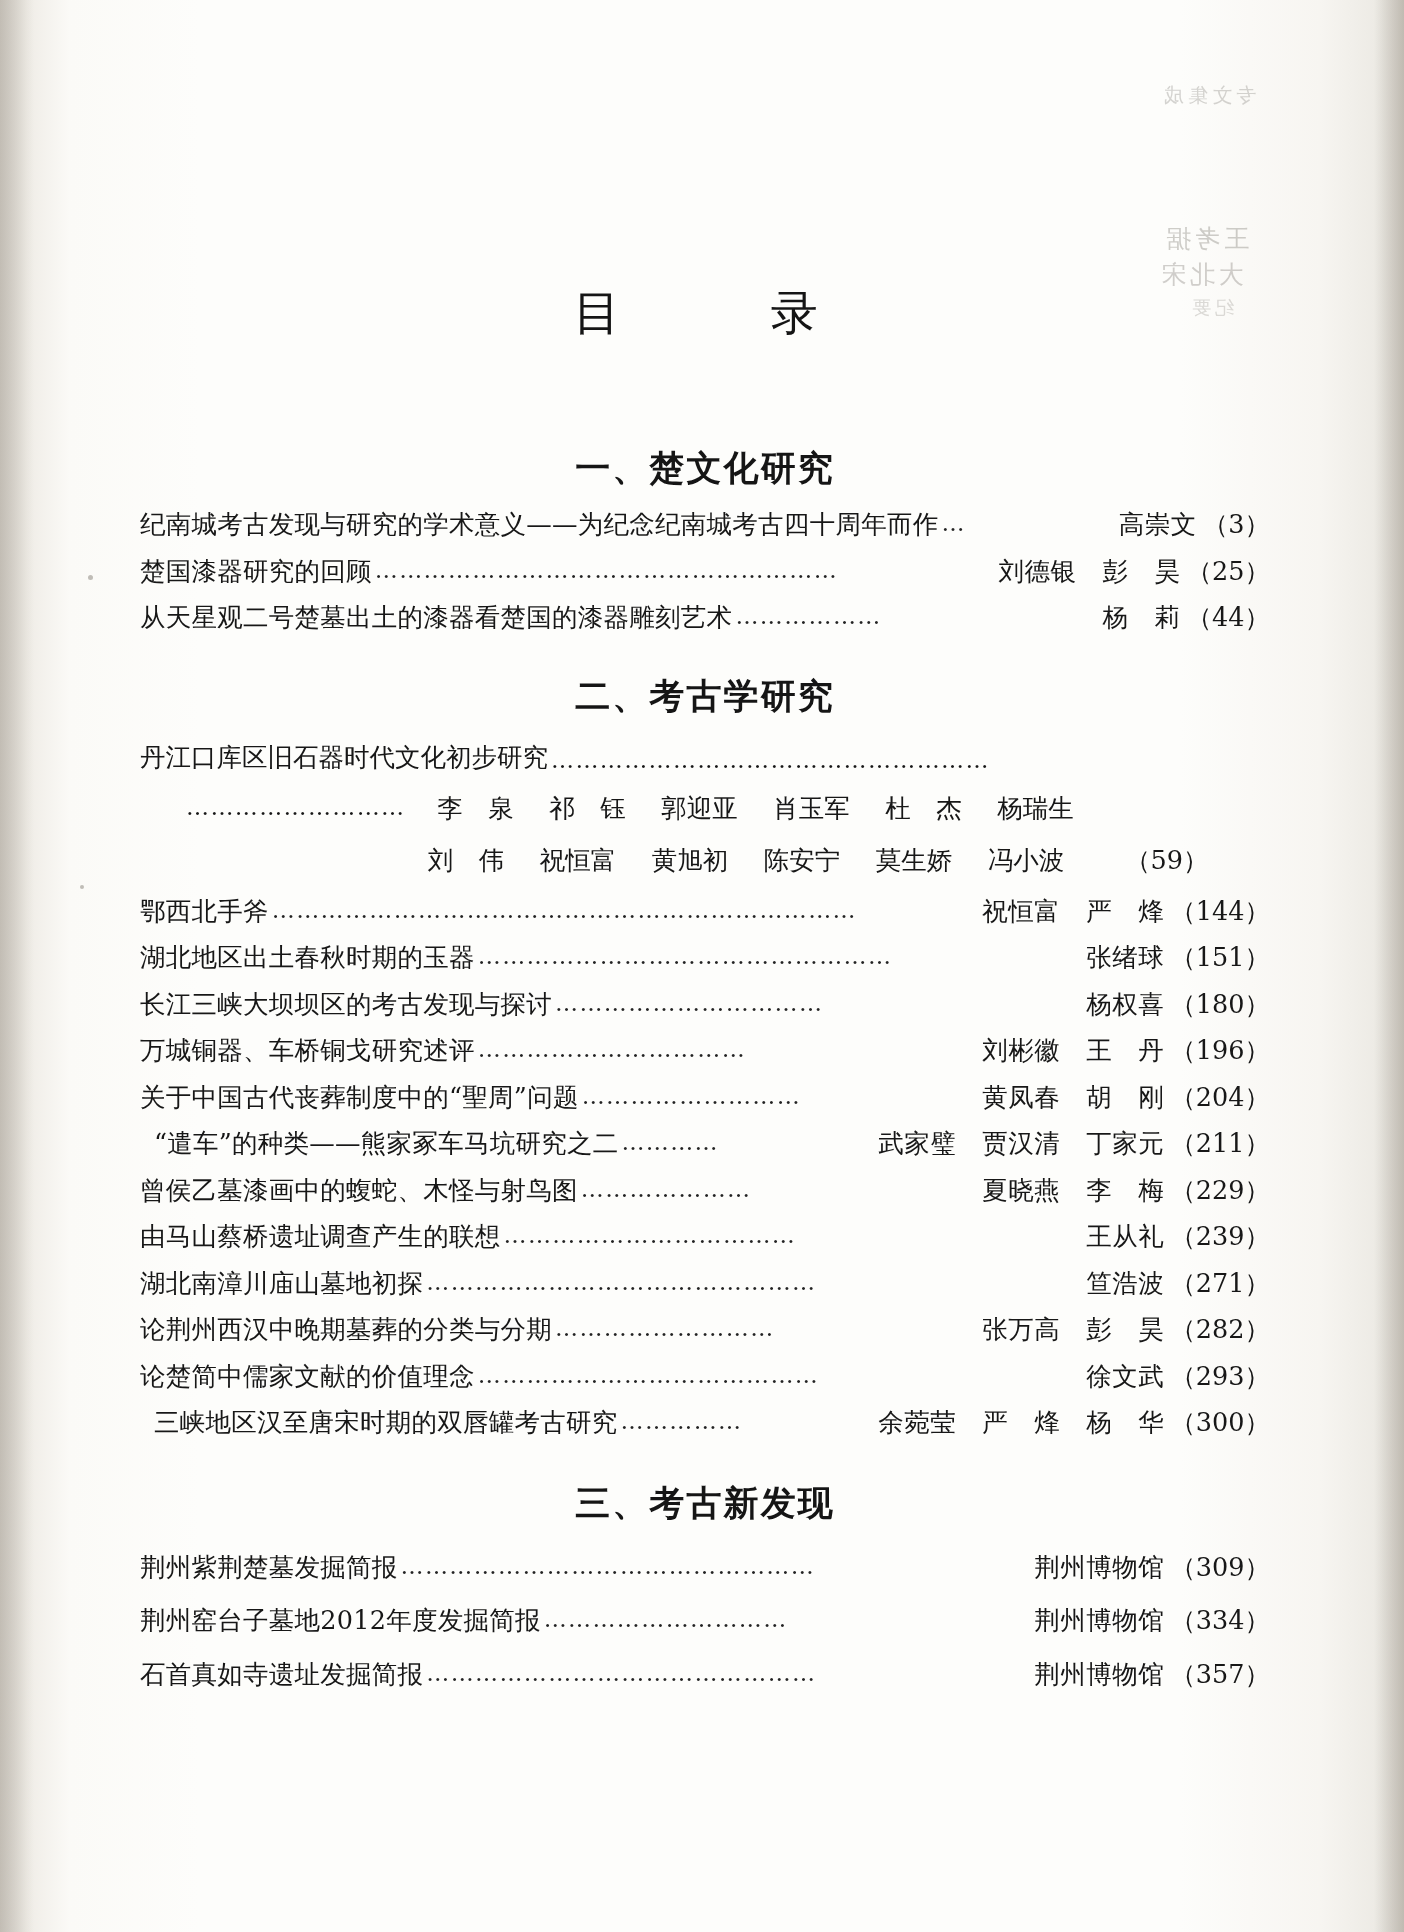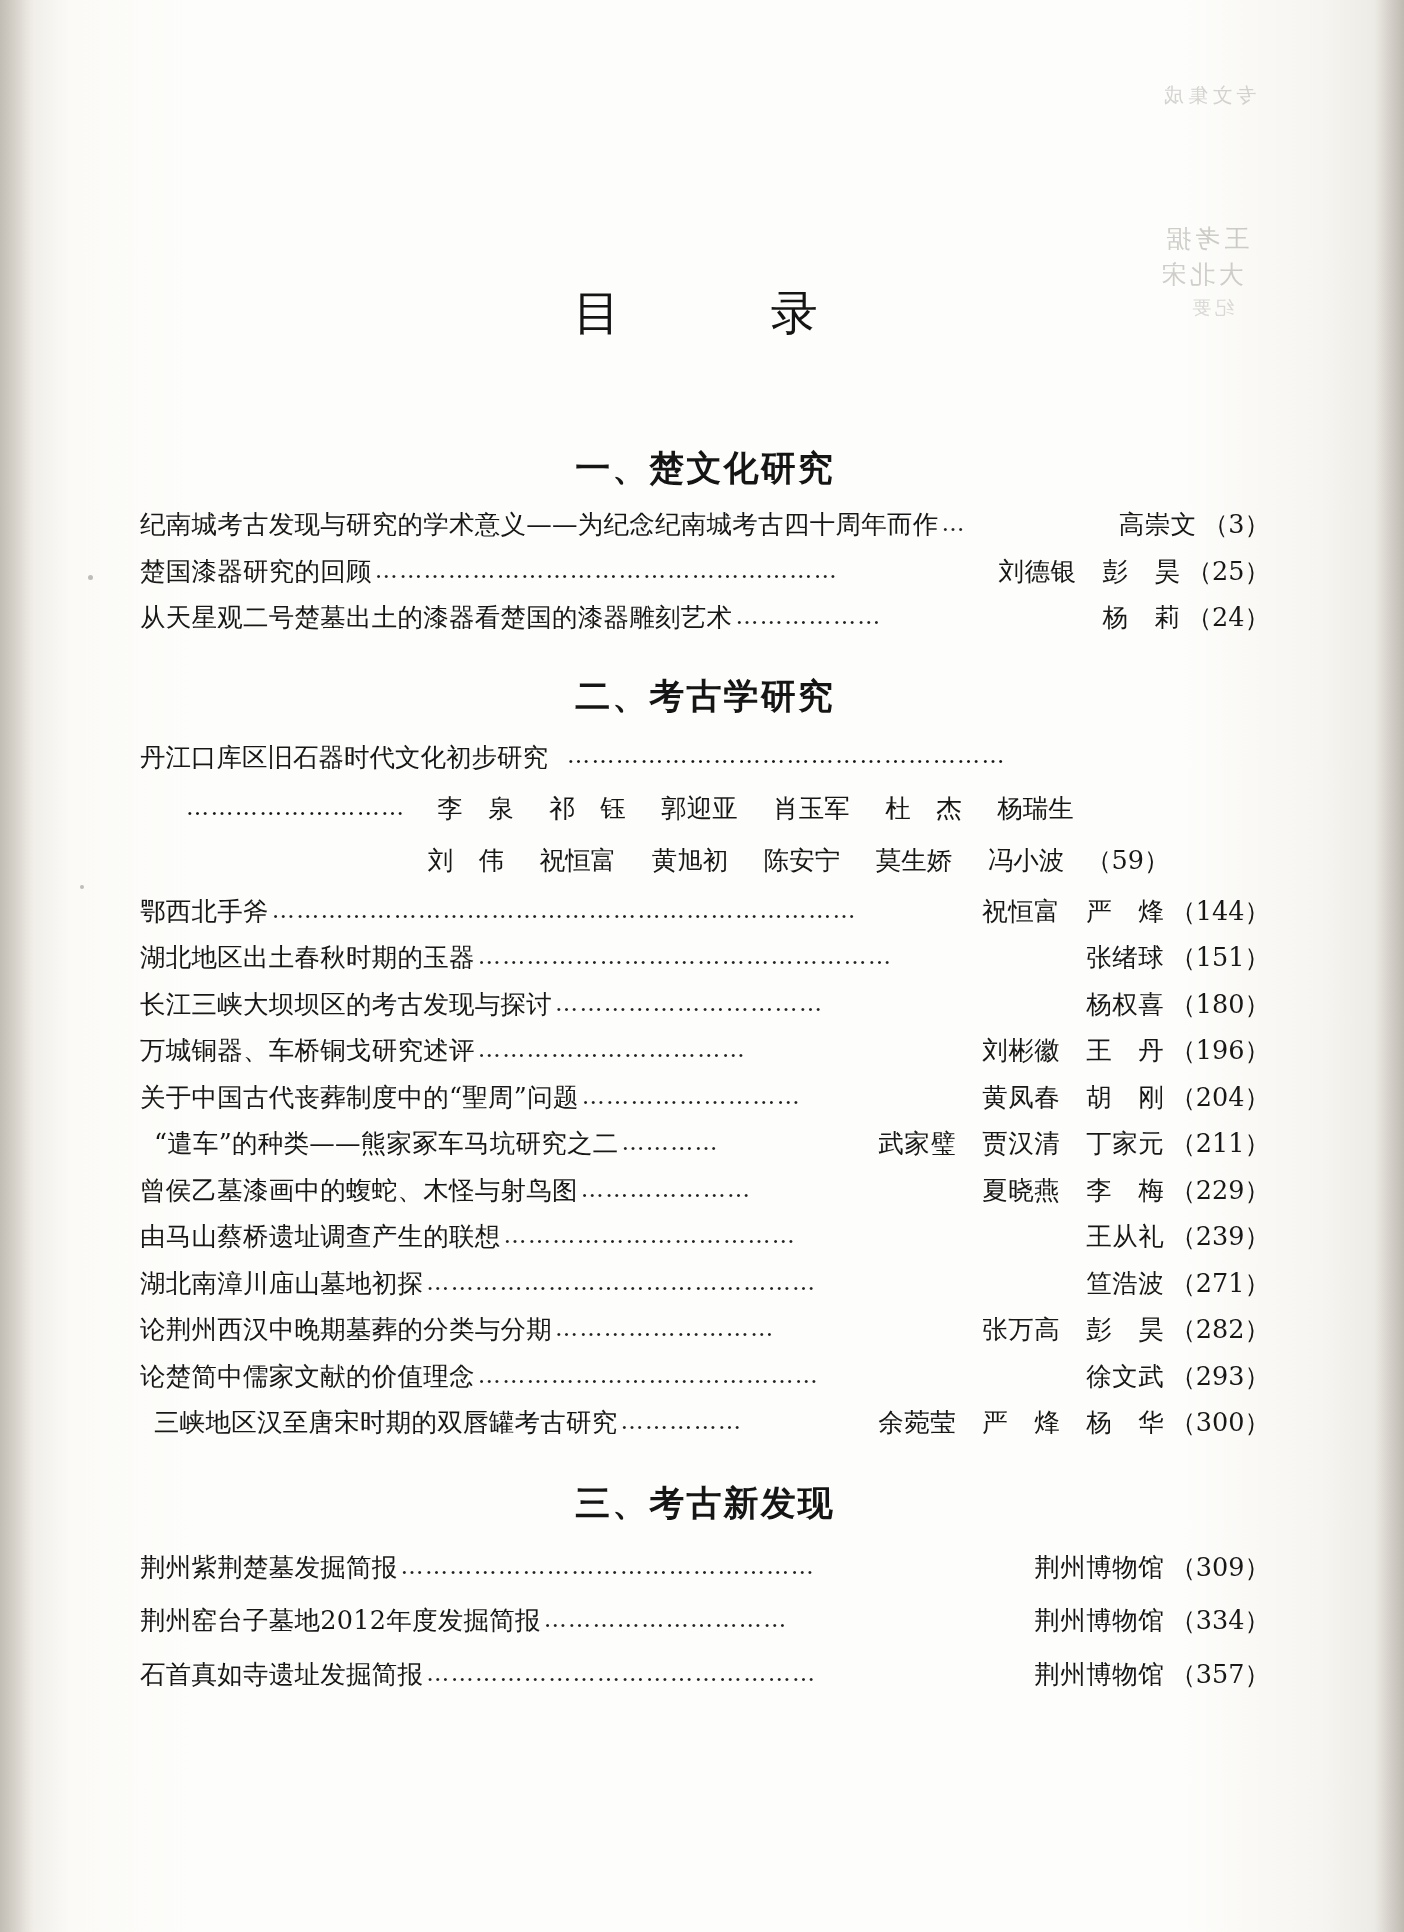--- a/index.html
+++ b/index.html
@@ -128,23 +128,22 @@
 
   
   .entry-wrapbox {
     font-family: "DejaVu Serif", "Liberation Serif", serif;
     font-size: 25.5px;
     color: #171717;
     margin-bottom: 21px;
   }
   .wrap-line-1 {
     display: flex;
-    align-items: center;
+    align-items: flex-end;
     white-space: nowrap;
-    gap: 16px;
   }
   .wrap-line-1 .leader { flex: 0 1 auto; overflow: hidden; font-size: 23px; letter-spacing: 0.06em; position: relative; top: -2px; padding-left: 3px;}
   .wrap-line-2, .wrap-line-3 {
     display: flex;
     align-items: baseline;
     white-space: nowrap;
     margin-top: 16px;
     padding-left: 46px;
   }
   .wrap-line-2 .lead-dots {
@@ -153,21 +152,21 @@
     position: relative;
     top: -2px;
     padding-right: 14px;
   }
   .name-col {
     display: inline-block;
     width: 112px;
     text-align: center;
   }
   .wrap-line-3 { padding-left: 270px; margin-top: 17px; }
-  .wrap-line-3 .page { padding-left: 4px; }
+  .wrap-line-3 .page { padding-left: 4px; margin-left: 39px; }
 
   .entry-indent .title { padding-left: 14px; }
 
   .sec3-entries .entry { margin-bottom: 28px; }
   .sec3-entries { margin-top: 28px; }
 </style>
 </head>
 <body>
 
 <div class="scan"></div>
@@ -201,21 +200,21 @@
       <span class="title">楚国漆器研究的回顾</span>
       <span class="leader">…………………………………………………</span>
       <span class="authors">刘德银　彭　昊</span>
       <span class="page">（25）</span>
     </div>
 
     <div class="entry">
       <span class="title">从天星观二号楚墓出土的漆器看楚国的漆器雕刻艺术</span>
       <span class="leader">………………</span>
       <span class="authors">杨　莉</span>
-      <span class="page">（24）</span>
+      <span class="page">（44）</span>
     </div>
   </div>
 
   <div class="section-head sec-2">二、考古学研究</div>
   <div class="entries">
 
     <div class="entry-wrapbox">
       <div class="wrap-line-1">
         <span class="title">丹江口库区旧石器时代文化初步研究</span>
         <span class="leader">………………………………………………</span>

